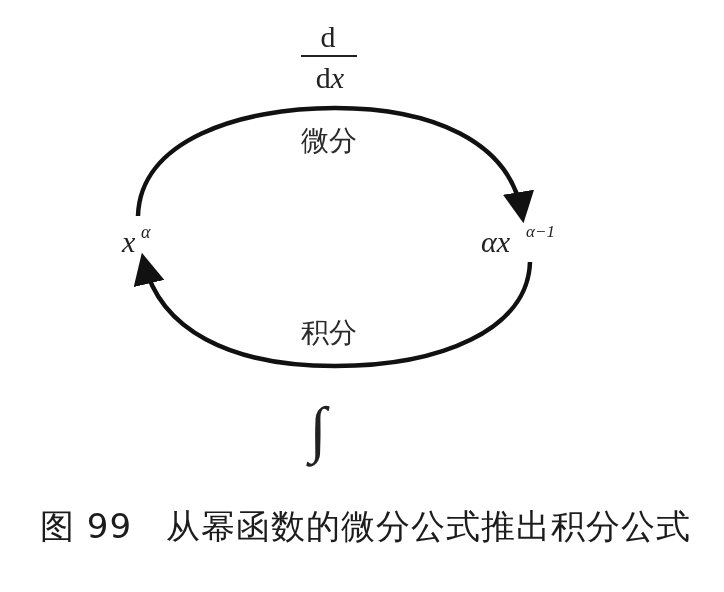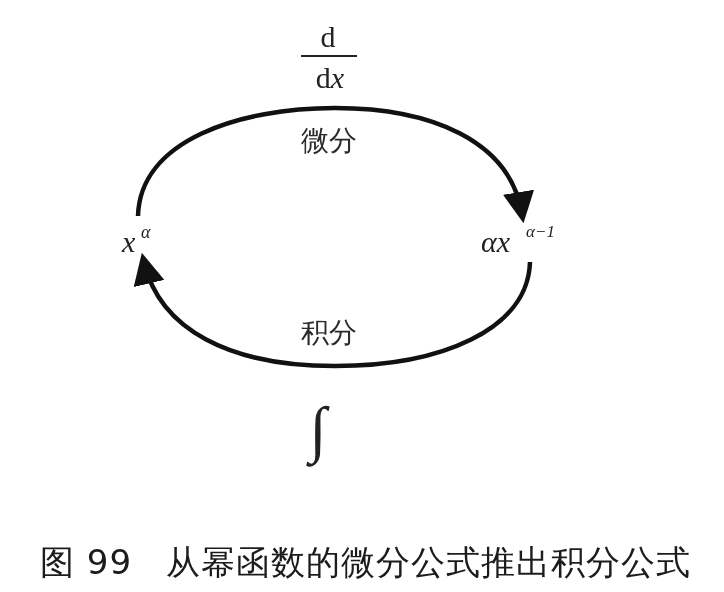--- a/index.html
+++ b/index.html
@@ -26,21 +26,21 @@
     font-family: "Liberation Serif", "DejaVu Serif", serif;
     fill: #222222;
   }
   .cjk {
     font-family: "DejaVu Sans", sans-serif;
     fill: #2a2a2a;
   }
   .caption {
     position: absolute;
     left: 40px;
-    top: 540px;
+    top: 504px;
     font-family: "DejaVu Sans", "Liberation Sans", sans-serif;
     font-size: 34px;
     color: #1c1c1c;
     white-space: pre;
     letter-spacing: 1px;
   }
   .caption .fig-num {
     margin-right: 34px;
   }
 </style>

